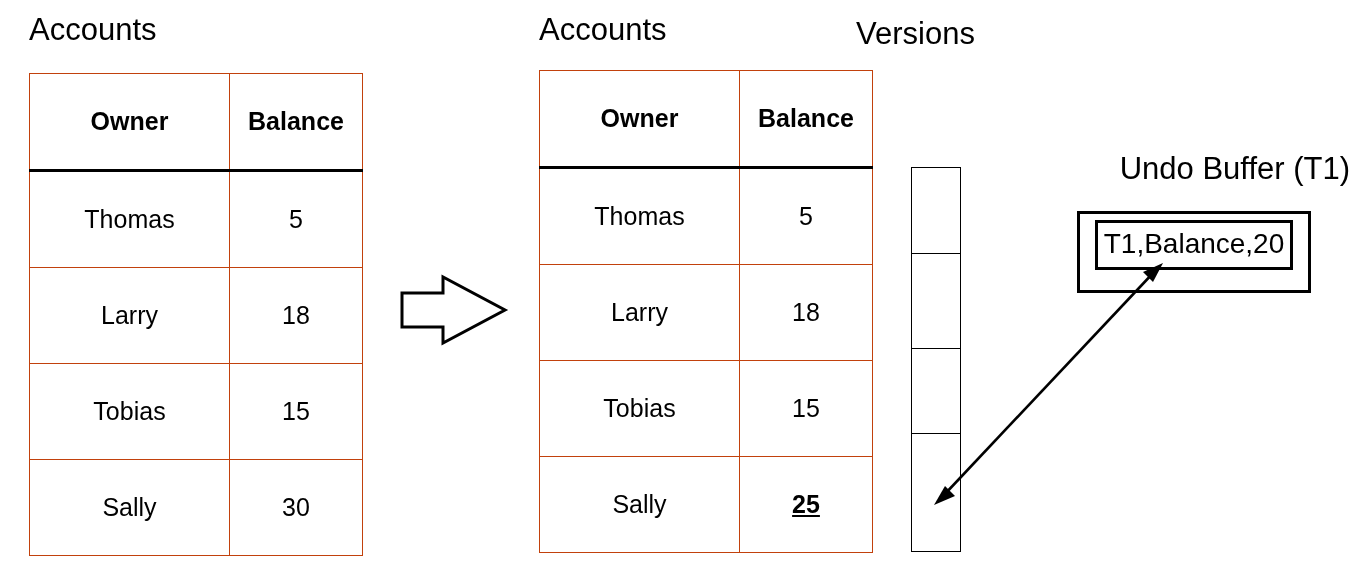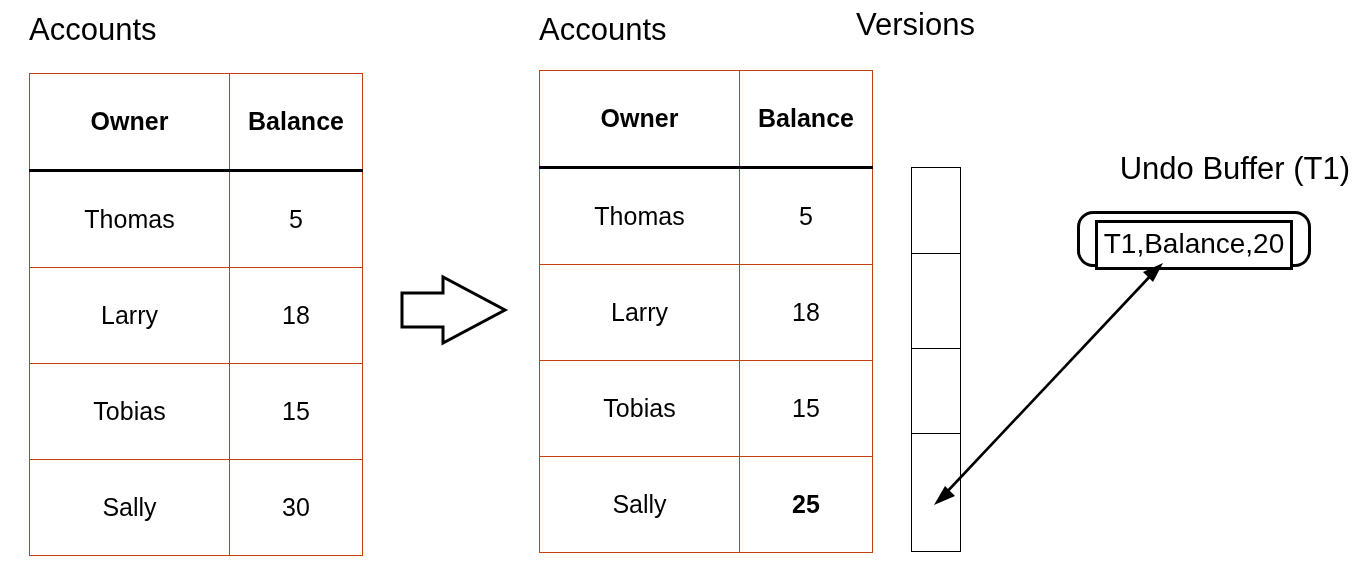--- a/index.html
+++ b/index.html
@@ -43,20 +43,21 @@
     color: #000;
     padding: 0;
     height: 95px;
   }
   .acct-table tr.header-row td {
     font-weight: bold;
     border-bottom: 3px solid #000;
   }
   .acct-table td.bold-val {
     font-weight: bold;
+    text-decoration: underline;
   }
 
   
   .versions-col {
     position: absolute;
     border-collapse: collapse;
     table-layout: fixed;
     background: #fff;
   }
   .versions-col td {
@@ -98,21 +99,21 @@
 </style>
 </head>
 <body>
 
 <div id="canvas">
 
   <div class="title" style="left:29px; top:13px; width:333px;">Accounts</div>
 
   <div class="title" style="left:539px; top:13px; width:333px;">Accounts</div>
 
-  <div class="title" style="left:856px; top:8px; width:160px;">Versions</div>
+  <div class="title" style="left:856px; top:17px; width:160px;">Versions</div>
 
   <div class="title" style="left:1070px; top:152px; width:280px; text-align:right;">Undo Buffer (T1)</div>
 
   <table class="acct-table" style="left:29px; top:73px; width:333px;">
     <colgroup>
         <col style="width:200px">
         <col style="width:133px">
       </colgroup>
     <tbody>
       <tr class="header-row">
@@ -177,21 +178,21 @@
       </tr>
       <tr>
         <td style="height:84px;"></td>
       </tr>
       <tr>
         <td style="height:117px;"></td>
       </tr>
     </tbody>
   </table>
 
-  <div class="undo-outer" style="left:1077px; top:211px; width:234px; height:56px;border-radius:16px;">
+  <div class="undo-outer" style="left:1077px; top:211px; width:234px; height:82px;">
     <div class="undo-inner">T1,Balance,20</div>
   </div>
 
   <svg id="overlay" viewBox="0 0 1358 570">
 
     <polygon points="402,293 443,293 443,277 505,310 443,343 443,327 402,327" fill="#ffffff" stroke="#000000" stroke-width="3" stroke-linejoin="miter"></polygon>
 
     <g>
       <line x1="1155" y1="271" x2="944" y2="495" stroke="#000000" stroke-width="2.6"></line>
 

